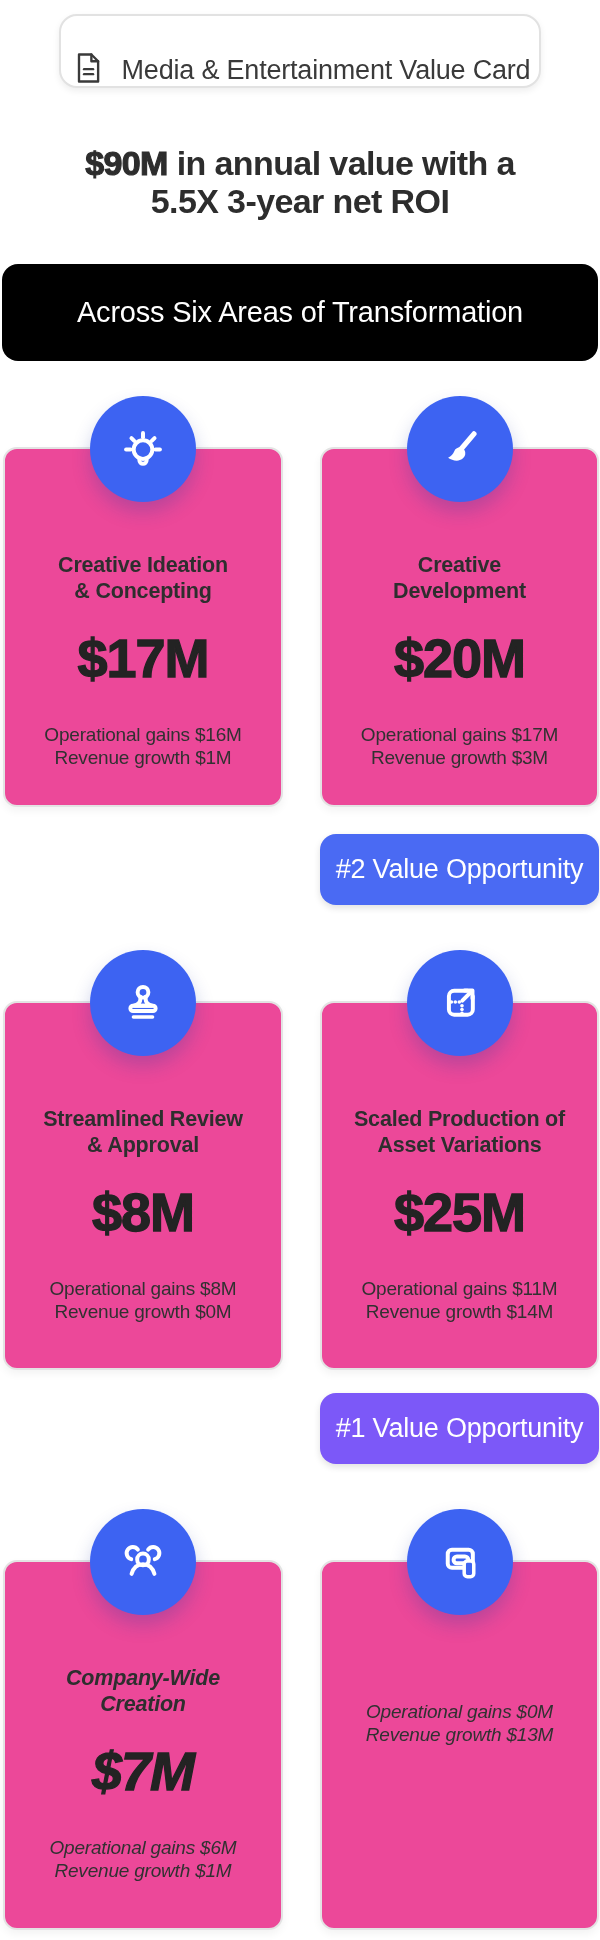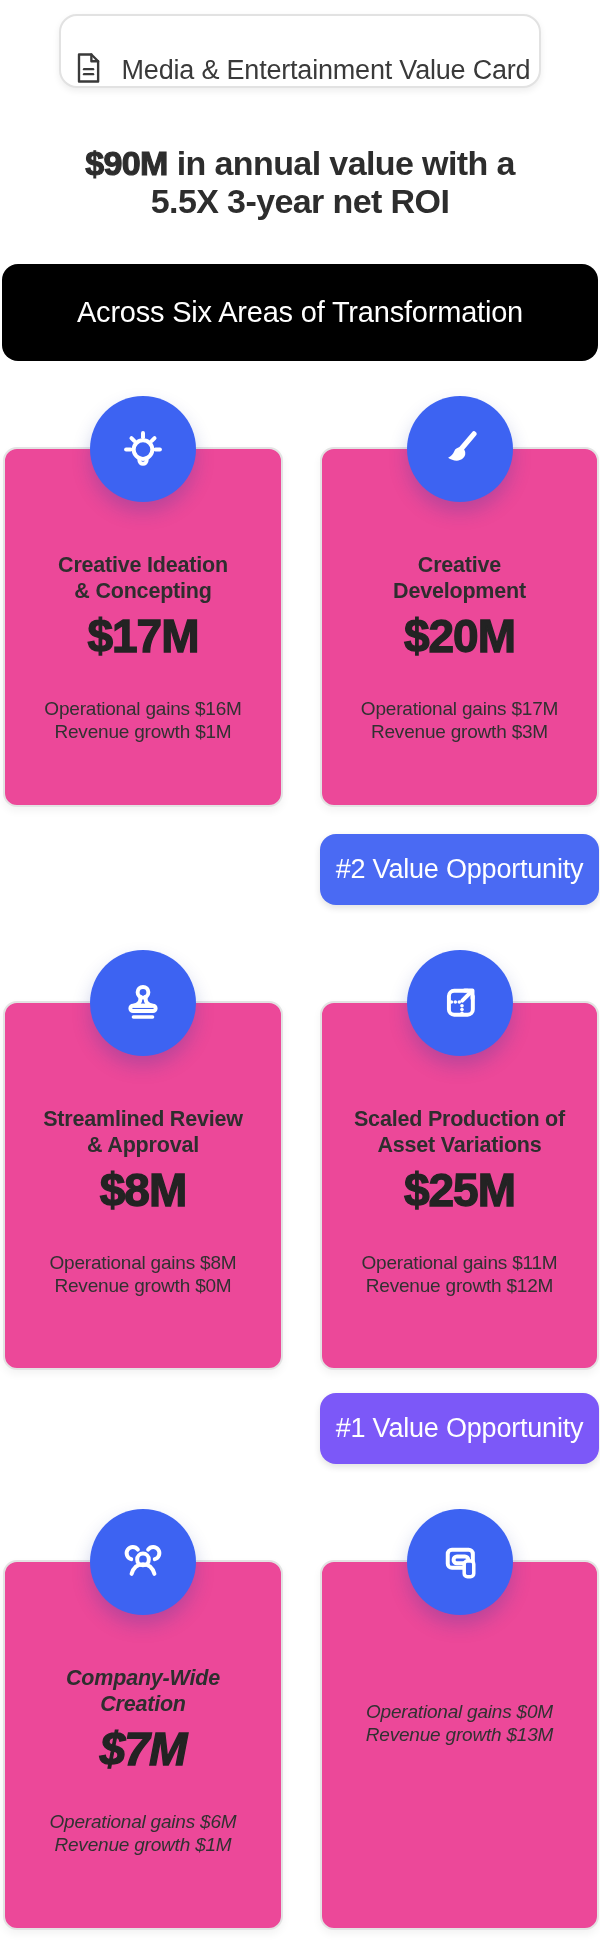--- a/index.html
+++ b/index.html
@@ -70,21 +70,21 @@
     box-shadow:0 10px 18px rgba(40,60,160,.25);
     display:flex;align-items:center;justify-content:center;
   }
   .icon-circle svg{width:56px;height:56px;display:block;}
 
   .card-title{
     font-size:21.5px;font-weight:700;line-height:1.2;color:#2E2E2E;
     letter-spacing:-0.2px;
   }
   .card-value{
-    margin-top:4px;font-size:46px;font-weight:900;color:#232323;
+    margin-top:22px;font-size:54px;font-weight:900;color:#232323;
     letter-spacing:-1px;-webkit-text-stroke:1.3px #232323;
   }
   .card-detail{
     margin-top:34px;font-size:19px;line-height:1.22;color:#313131;
     letter-spacing:-0.2px;
   }
 
   .opp-badge{
     width:279px;height:71px;border-radius:16px;flex:none;
     display:flex;align-items:center;justify-content:center;
@@ -208,21 +208,21 @@
             <circle cx="25.7" cy="29.6" r="1.55"></circle>
             <circle cx="25.7" cy="32.9" r="1.55"></circle>
           </g>
         </svg>
       </div>
       <div class="card-title">
         <span>Scaled Production of</span><br><span>Asset Variations</span>
       </div>
       <div class="card-value">$25M</div>
       <div class="card-detail">
-        <span>Operational gains $11M</span><br><span>Revenue growth $12M</span>
+        <span>Operational gains $11M</span><br><span>Revenue growth $14M</span>
       </div>
     </div>
   </div>
 
   <div class="badge-row badge-row-2">
     <div class="col-spacer"></div>
     <div class="opp-badge opp-purple">
       <span>#1 Value Opportunity</span>
     </div>
   </div>

